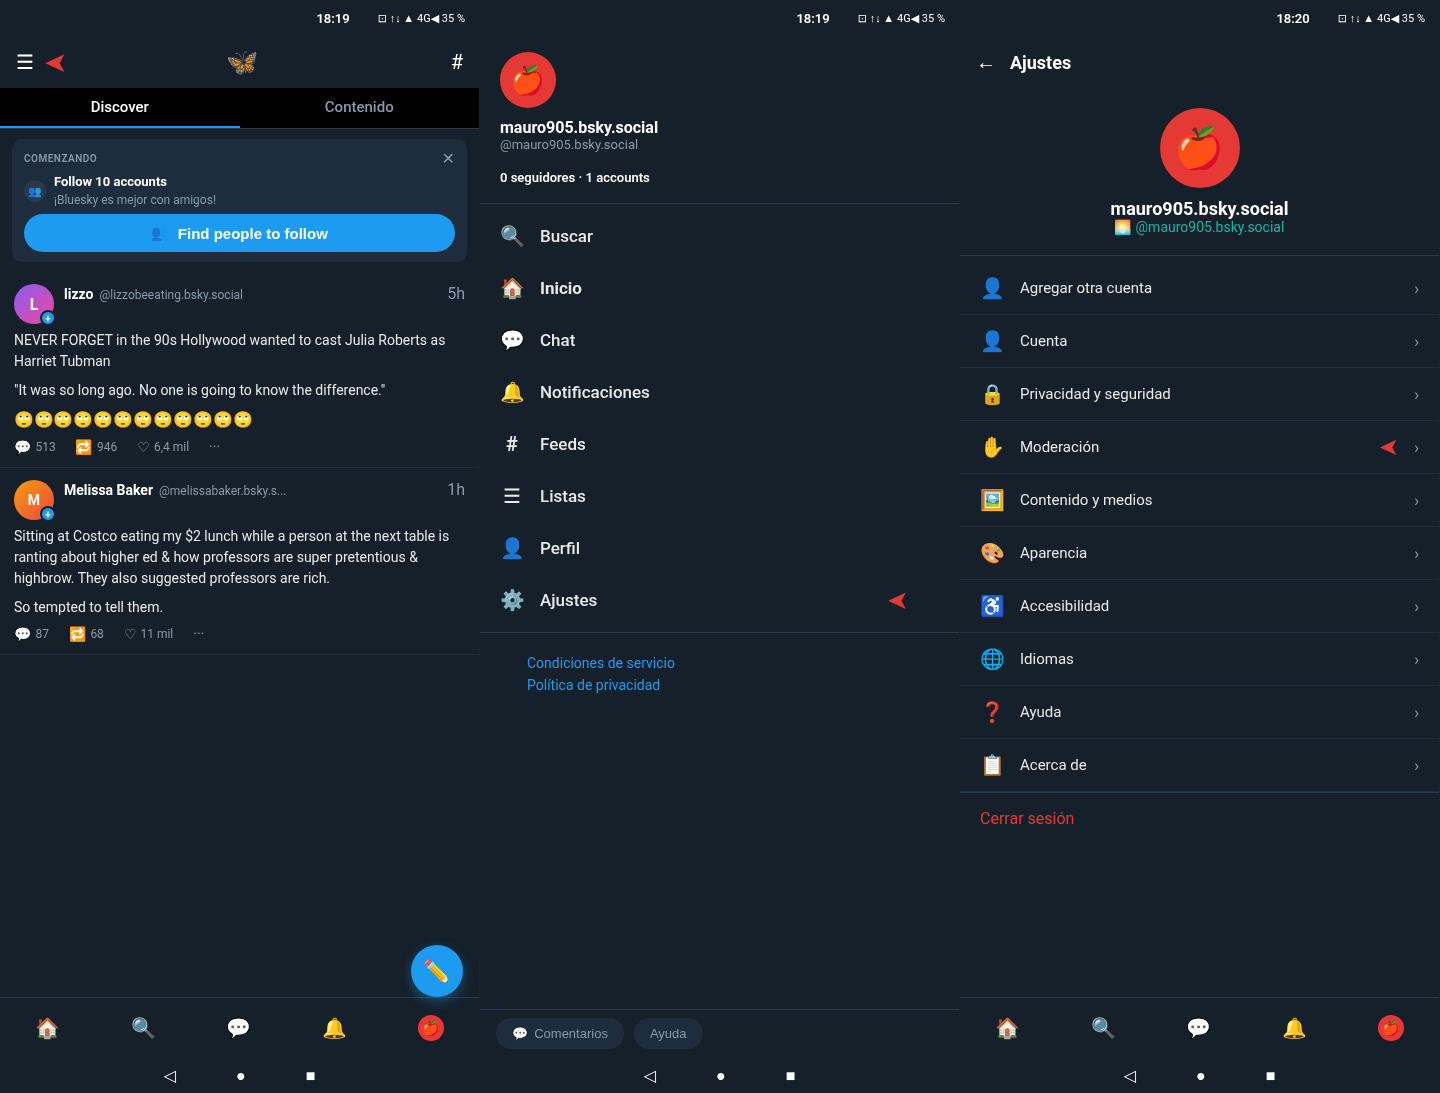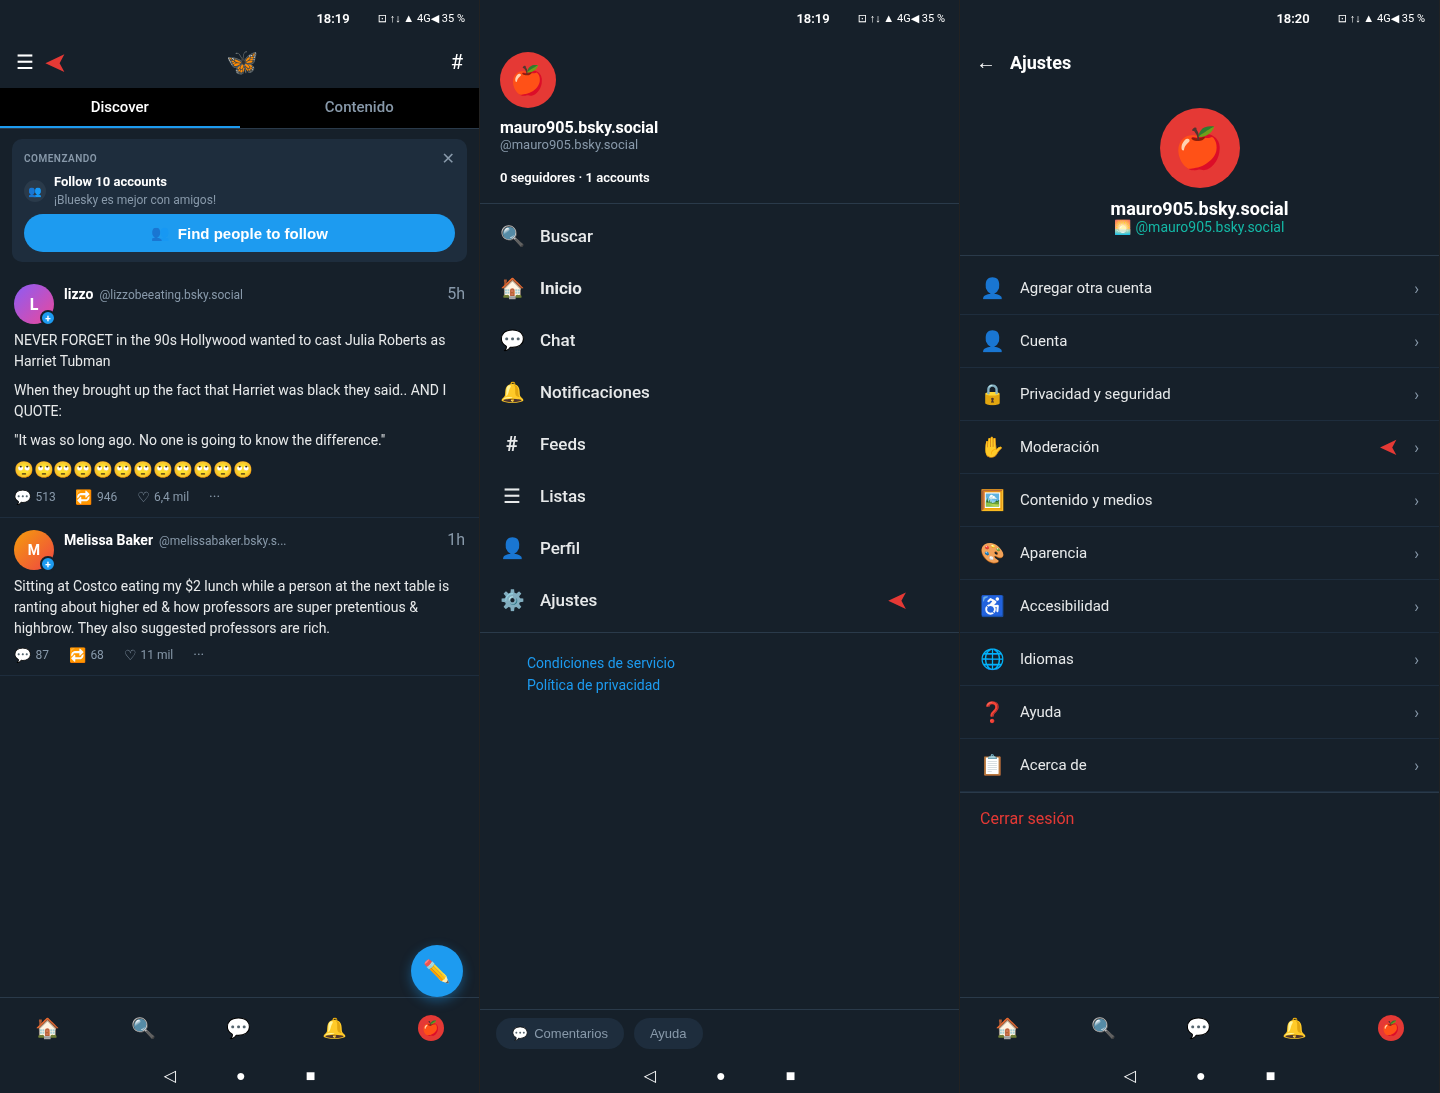--- a/index.html
+++ b/index.html
@@ -550,21 +550,20 @@
         </div>
         <div class="post-meta">
           <div class="author-line">
             <span class="author">lizzo</span>
             <span class="handle">@lizzobeeating.bsky.social</span>
             <span class="time-ago">5h</span>
           </div>
         </div>
       </div>
       <div class="post-text">NEVER FORGET in the 90s Hollywood wanted to cast Julia Roberts as Harriet Tubman</div>
-      <div class="post-text">When they brought up the fact that Harriet was black they said.. AND I QUOTE:</div>
       <div class="post-text">"It was so long ago. No one is going to know the difference."</div>
       <div class="post-text emoji-line">🙄🙄🙄🙄🙄🙄🙄🙄🙄🙄🙄🙄</div>
       <div class="post-actions">
         <div class="post-action">
           <span class="icon">💬</span>
           <span>513</span>
         </div>
         <div class="post-action">
           <span class="icon">🔁</span>
           <span>946</span>
@@ -587,20 +586,21 @@
         </div>
         <div class="post-meta">
           <div class="author-line">
             <span class="author">Melissa Baker</span>
             <span class="handle">@melissabaker.bsky.s...</span>
             <span class="time-ago">1h</span>
           </div>
         </div>
       </div>
       <div class="post-text">Sitting at Costco eating my $2 lunch while a person at the next table is ranting about higher ed &amp; how professors are super pretentious &amp; highbrow. They also suggested professors are rich.</div>
+      <div class="post-text">So tempted to tell them.</div>
       <div class="post-actions">
         <div class="post-action">
           <span class="icon">💬</span>
           <span>87</span>
         </div>
         <div class="post-action">
           <span class="icon">🔁</span>
           <span>68</span>
         </div>
         <div class="post-action">

